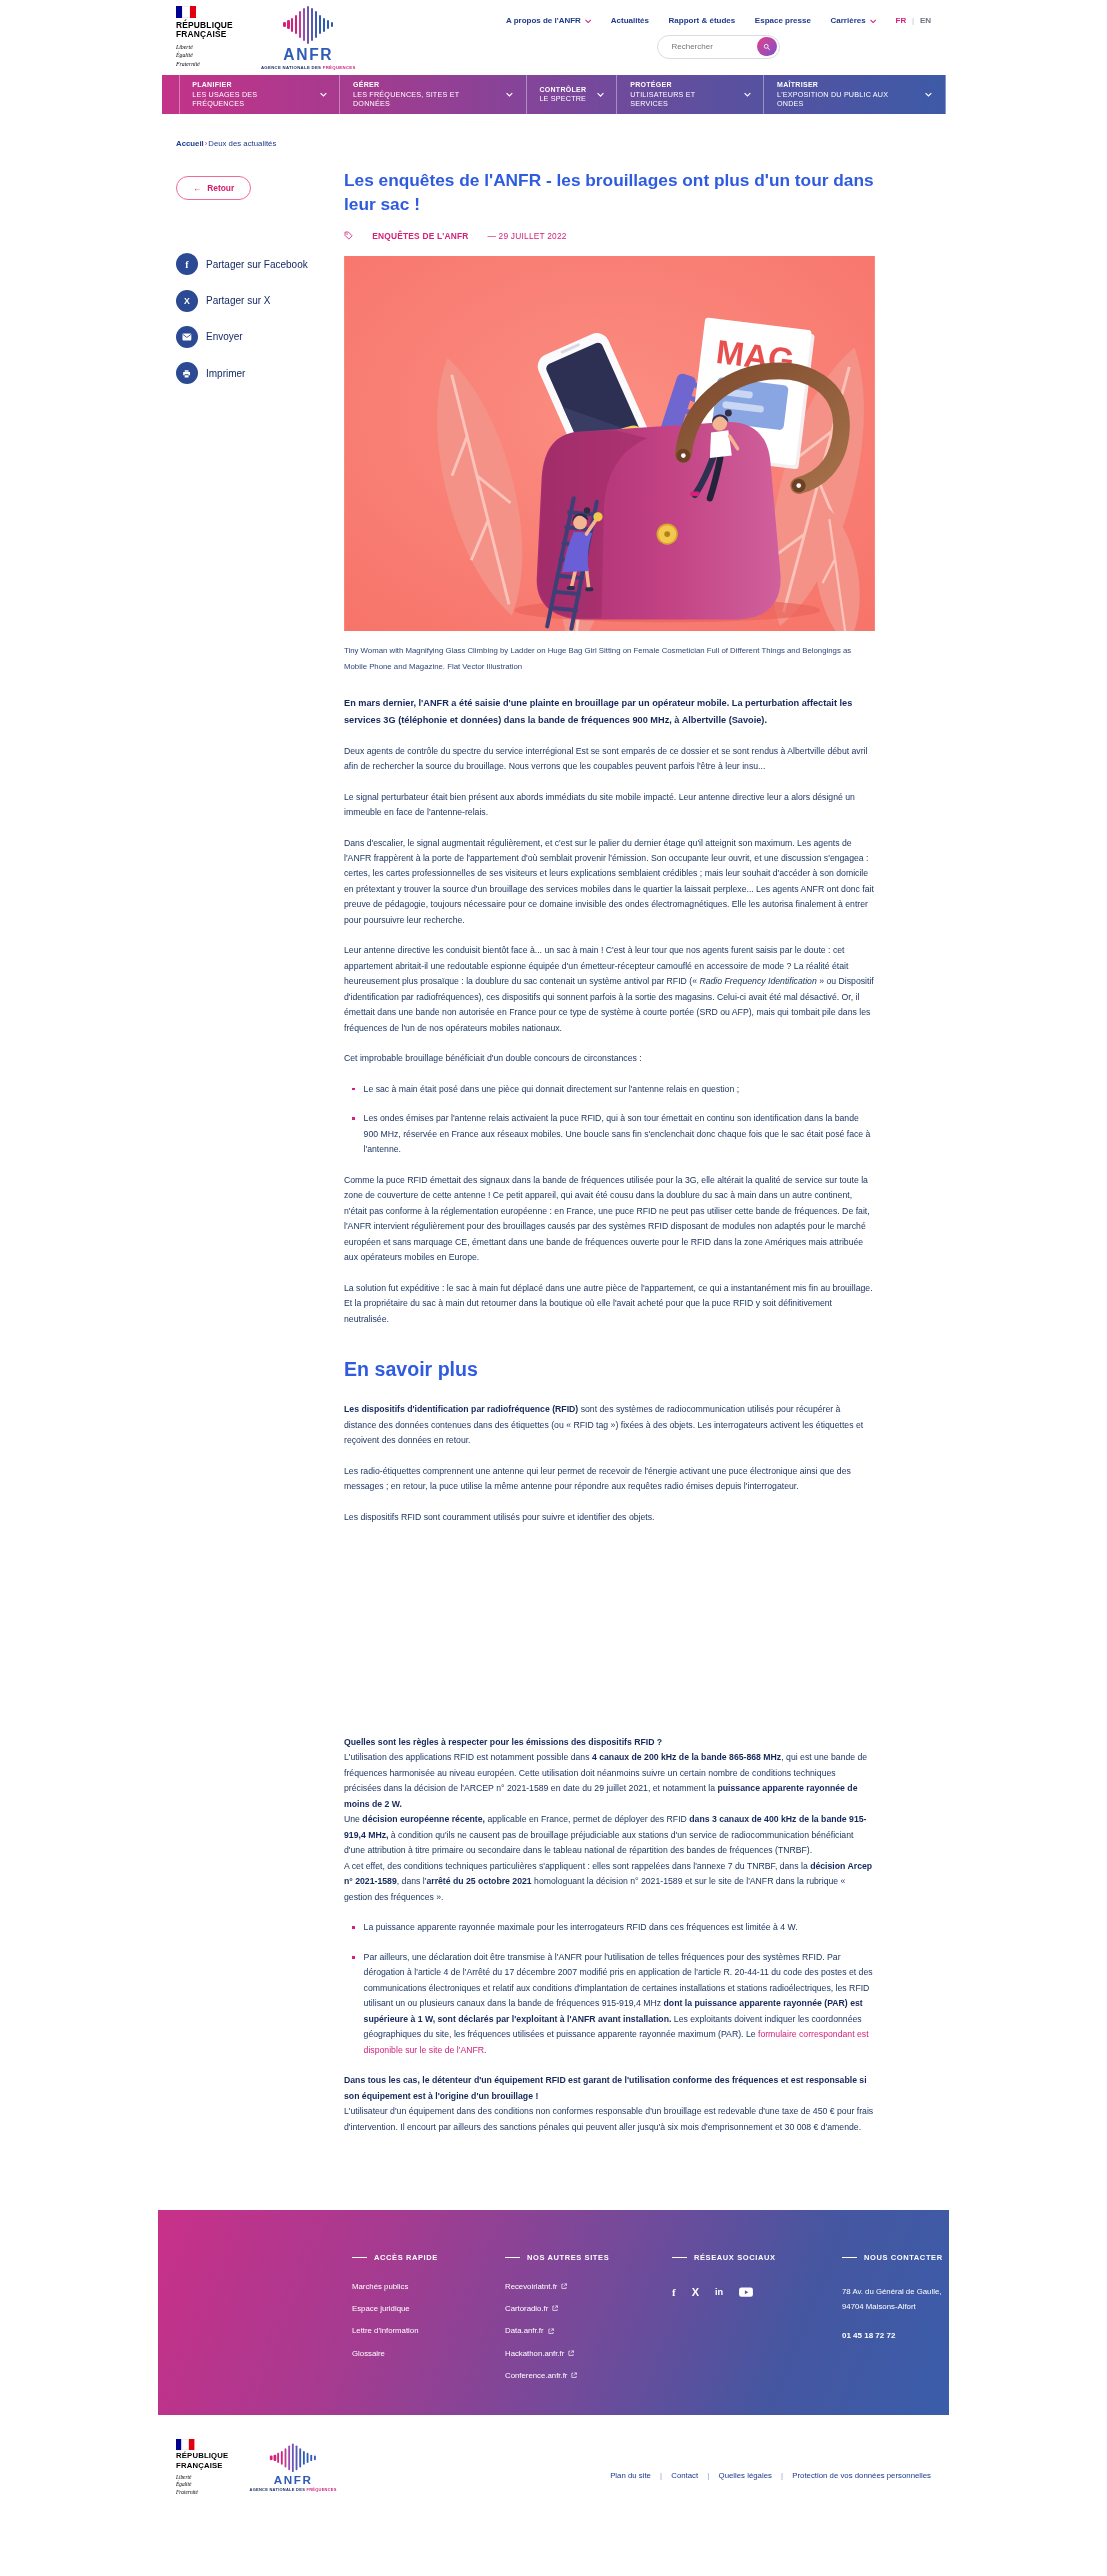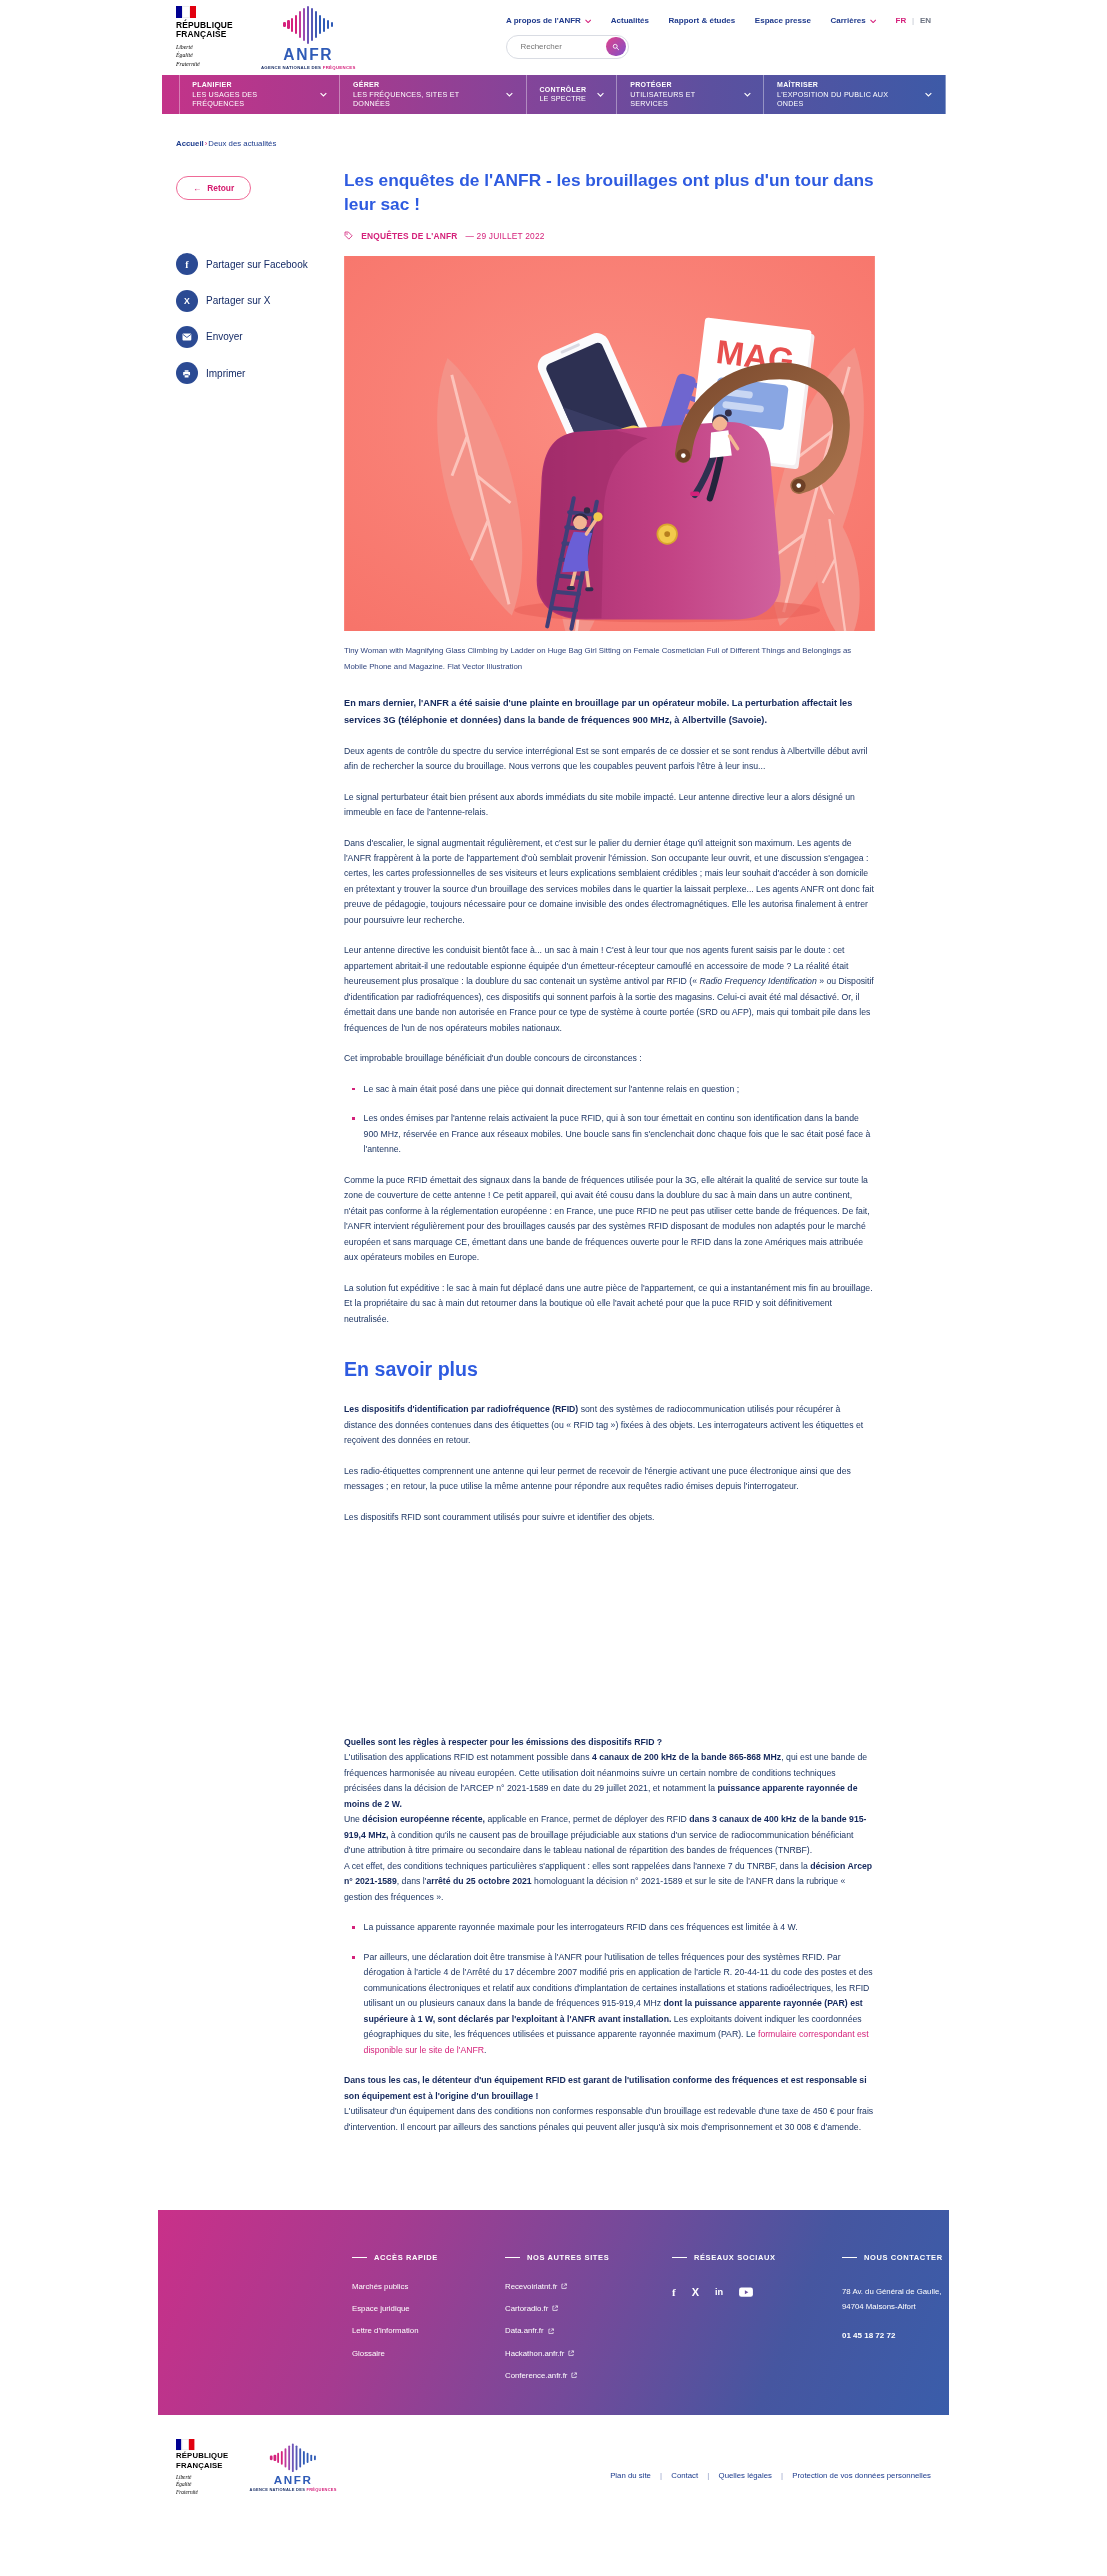--- a/index.html
+++ b/index.html
@@ -17,21 +17,21 @@
   .rf-name { font-size:8.4px; font-weight:bold; color:#000; line-height:1.15; letter-spacing:0.2px; }
   .rf-motto { font-family:"Liberation Serif",serif; font-style:italic; font-size:5.8px; color:#000; margin-top:2.9px; line-height:1.5; }
   .anfr-logo { display:flex; flex-direction:column; align-items:center; }
   .waveform { display:flex; align-items:center; gap:1.7px; height:40px; }
   .waveform span { width:2.3px; border-radius:1.2px; display:inline-block; }
   .anfr-name { font-size:15.6px; font-weight:bold; color:#2f5bb7; letter-spacing:1.7px; margin-top:1.2px; }
   .anfr-tagline { font-size:4.3px; letter-spacing:0.3px; margin-top:1.7px; white-space:nowrap; }
   .anfr-tagline .t1 { color:#1b2f66; font-weight:bold; }
   .anfr-tagline .t2 { color:#d5217c; font-weight:bold; }
 
-  .header-right { display:flex; flex-direction:column; align-items:flex-start; gap:9.2px; }
+  .header-right { display:flex; flex-direction:column; align-items:center; gap:9.2px; }
   .top-links { display:flex; align-items:center; gap:19.6px; font-size:8px; color:#1f3a8c; }
   .top-link { display:flex; align-items:center; gap:4px; cursor:pointer; font-weight:bold; }
   .lang { display:flex; align-items:center; gap:5.8px; font-weight:bold; }
   .lang .fr { color:#d5217c; }
   .lang .sep { color:#b9bdc9; font-weight:normal; }
   .lang .en { color:#6b7280; }
   .search-pill { display:flex; align-items:center; justify-content:space-between; width:123px; height:24px; border:0.6px solid #d9dce3; border-radius:12.7px; padding:0 2.3px 0 11.5px; }
   .search-pill input { border:0; outline:0; font-size:8px; color:#555; width:75px; font-family:inherit; background:transparent; }
   .search-btn { width:19.6px; height:19.6px; border-radius:50%; border:0; background:linear-gradient(135deg,#e0428c,#8050c8); display:flex; align-items:center; justify-content:center; cursor:pointer; }
 
@@ -55,21 +55,21 @@
   .main-grid { display:grid; grid-template-columns:133px 1fr; column-gap:35px; margin-top:19.6px; }
   .rail { padding-top:8px; }
   .back-btn { display:inline-flex; align-items:center; gap:5.8px; padding:6.3px 16px; border:0.9px solid #ef6a97; border-radius:15px; color:#d5196d; font-size:8.4px; font-weight:bold; background:#fff; cursor:pointer; }
   .share-list { margin-top:53px; display:flex; flex-direction:column; gap:14.4px; }
   .share-item { display:flex; align-items:center; gap:8px; cursor:pointer; }
   .share-circle { width:22px; height:22px; border-radius:50%; background:#2b4a93; color:#fff; display:flex; align-items:center; justify-content:center; font-weight:bold; font-size:9.8px; flex:0 0 auto; }
   .share-label { font-size:10px; color:#152b66; }
 
   .article { width:531px; }
   .article-title { font-size:17.3px; font-weight:bold; color:#2e5be0; line-height:1.4; margin:0; }
-  .article-meta { margin-top:15px; display:flex; align-items:center; gap:8px; color:#d4217a; font-size:8.4px; letter-spacing:0.2px; }
+  .article-meta { margin-top:15px; display:flex; align-items:center; gap:19px; color:#d4217a; font-size:8.4px; letter-spacing:0.2px; }
   .article-meta .cat { font-weight:bold; }
   .hero { margin-top:15px; display:block; }
   .caption { margin-top:12px; font-size:7.8px; color:#31457e; line-height:2.05; }
   .lead { margin-top:19.6px; font-size:9.2px; font-weight:bold; color:#14285c; line-height:1.85; }
   .article p.body-p { font-size:8.7px; line-height:1.78; margin:15px 0; color:#17305f; }
   .article ul { list-style:none; margin:15px 0; padding:0; }
   .article li { position:relative; padding-left:19.6px; margin:14px 0; font-size:8.7px; line-height:1.78; color:#17305f; }
   .li-marker { position:absolute; left:8px; top:5.8px; width:2.9px; height:2.9px; background:#d4217a; }
   .h2-more { font-size:19.6px; font-weight:bold; color:#2e5be0; margin:31px 0 21px; }
   .gap-spacer { height:195px; }

